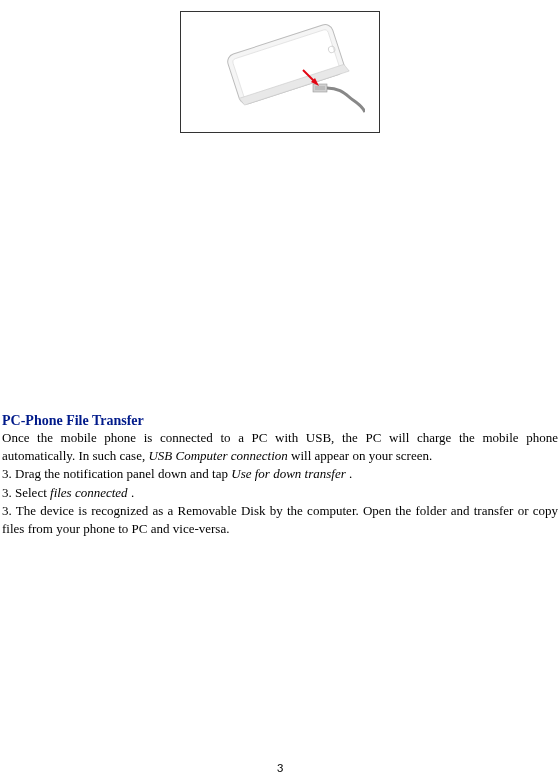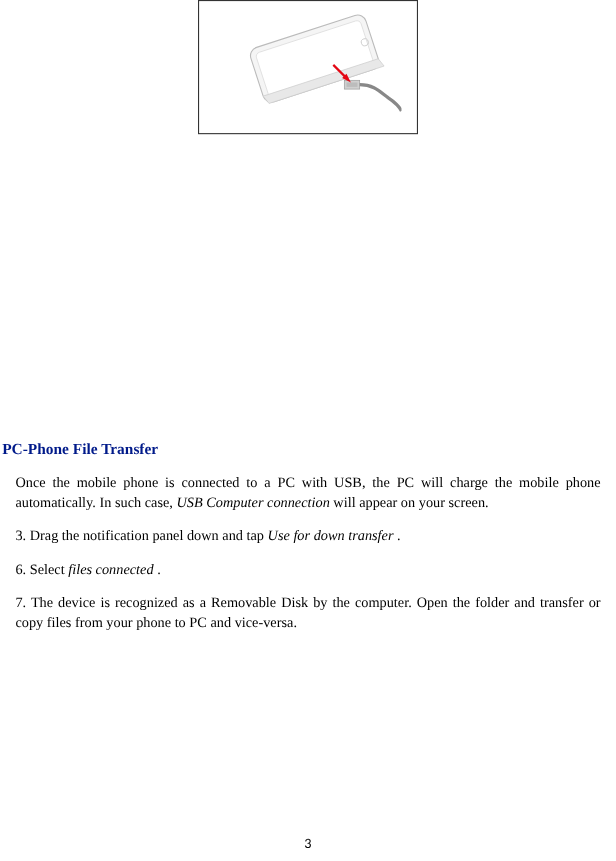--- a/index.html
+++ b/index.html
@@ -10,21 +10,21 @@
     body {
       width: 560px;
       height: 783px;
       background: #ffffff;
       font-family: "Times New Roman", Times, serif;
       font-size: 13px;
       color: #000000;
       position: relative;
     }
     .page-content {
-      padding: 0 2px;
+      padding: 11px 2px;
     }
     .image-frame {
       margin: 0 auto;
       margin-top: 0;
       width: 200px;
       height: 122px;
       border: 1px solid #333;
       display: flex;
       align-items: center;
       justify-content: center;
@@ -45,21 +45,21 @@
     .body-text {
       font-size: 13px;
       line-height: 1.4;
       color: #000;
       text-align: justify;
     }
     .body-text em {
       font-style: italic;
     }
     .body-text p {
-      margin: 12px;
+      margin: 0;
     }
     .page-number {
       position: absolute;
       bottom: 8px;
       left: 50%;
       transform: translateX(-50%);
       font-size: 13px;
       font-family: Calibri, Arial, sans-serif;
       color: #000;
     }
@@ -98,20 +98,20 @@
   <h3 class="section-heading">PC-Phone File Transfer</h3>
 
   <div class="body-text">
     <p>
       <span>Once the mobile phone is connected to a PC with USB, the PC will charge the mobile phone automatically. In such case, </span><em>USB Computer connection</em><span> will appear on your screen.</span>
     </p>
     <p>
       <span>3. Drag the notification panel down and tap </span><em>Use for down transfer</em><span> .</span>
     </p>
     <p>
-      <span>6. Select </span><em>files connected</em><span> .</span>
+      <span>3. Select </span><em>files connected</em><span> .</span>
     </p>
-    <p>7. The device is recognized as a Removable Disk by the computer. Open the folder and transfer or copy files from your phone to PC and vice-versa.</p>
+    <p>3. The device is recognized as a Removable Disk by the computer. Open the folder and transfer or copy files from your phone to PC and vice-versa.</p>
   </div>
 
 </div>
 
 <div class="page-number">3</div>
 
 </body></html>

